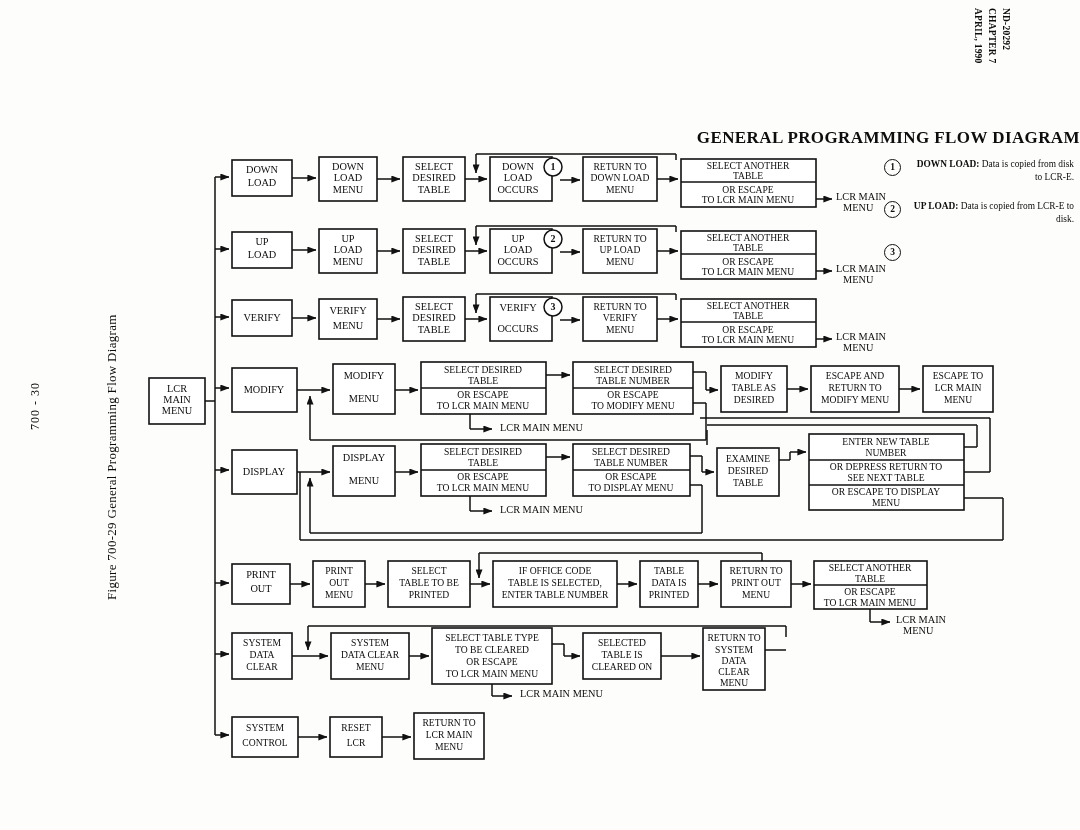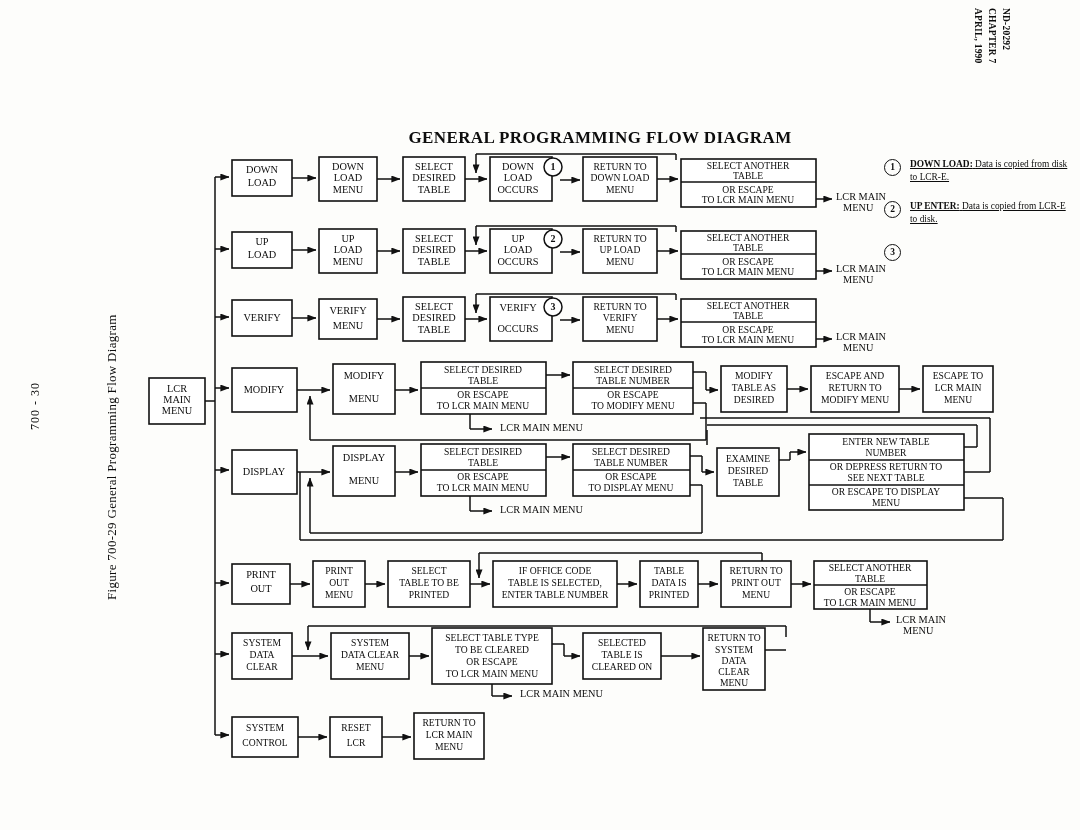--- a/index.html
+++ b/index.html
@@ -42,21 +42,21 @@
     left:28px; top:430px;
     transform-origin:left top;
     transform:rotate(-90deg);
     font-size:12px;
     white-space:nowrap;
     letter-spacing:1px;
   }
   .diagram-title{
     position:absolute;
     left:0; right:0; top:128px;
-    text-align:center;
+    text-align:right;
     font-size:17px;
     font-weight:bold;
     letter-spacing:.4px;
     padding-left:120px;
   }
 
   
   svg#flow{position:absolute;left:0;top:0;width:1080px;height:830px;}
   svg#flow text{font-family:"Liberation Serif", serif;fill:#0d0d0d;}
   .bx{fill:#ffffff;stroke:#111;stroke-width:1.6;}
@@ -69,21 +69,21 @@
   .freelbl{font-size:10.3px;dominant-baseline:middle;}
 
   
   .legend{position:absolute;left:884px;top:158px;width:190px;}
   .legend .item{position:relative;margin-bottom:17px;padding-left:26px;}
   .legend .badge{
     position:absolute;left:0;top:1px;
     width:15px;height:15px;border:1.4px solid #111;border-radius:50%;
     font-size:9.5px;font-weight:bold;text-align:center;line-height:14px;
   }
-  .legend .txt{font-size:9.4px;line-height:1.35;text-align:left;text-decoration:underline;}
+  .legend .txt{font-size:9.4px;line-height:1.35;text-align:right;}
   .legend .txt b{font-weight:bold;}
 </style>
 </head>
 <body>
 
 <div class="page">
 
   <div class="vert-header">
     <div class="hdr-col">
       <div>ND-20292</div>
@@ -478,21 +478,21 @@
   </svg>
 
   <div class="legend">
     <div class="item">
       <div class="badge">1</div>
       <div class="txt"><b>DOWN LOAD:</b>
         <span>Data is copied from disk to LCR-E.</span></div>
     </div>
     <div class="item">
       <div class="badge">2</div>
-      <div class="txt"><b>UP ENTER:</b>
+      <div class="txt"><b>UP LOAD:</b>
         <span>Data is copied from LCR-E to disk.</span></div>
     </div>
     <div class="item">
       <div class="badge">3</div>
     </div>
   </div>
 
 </div>
 
 </body></html>

